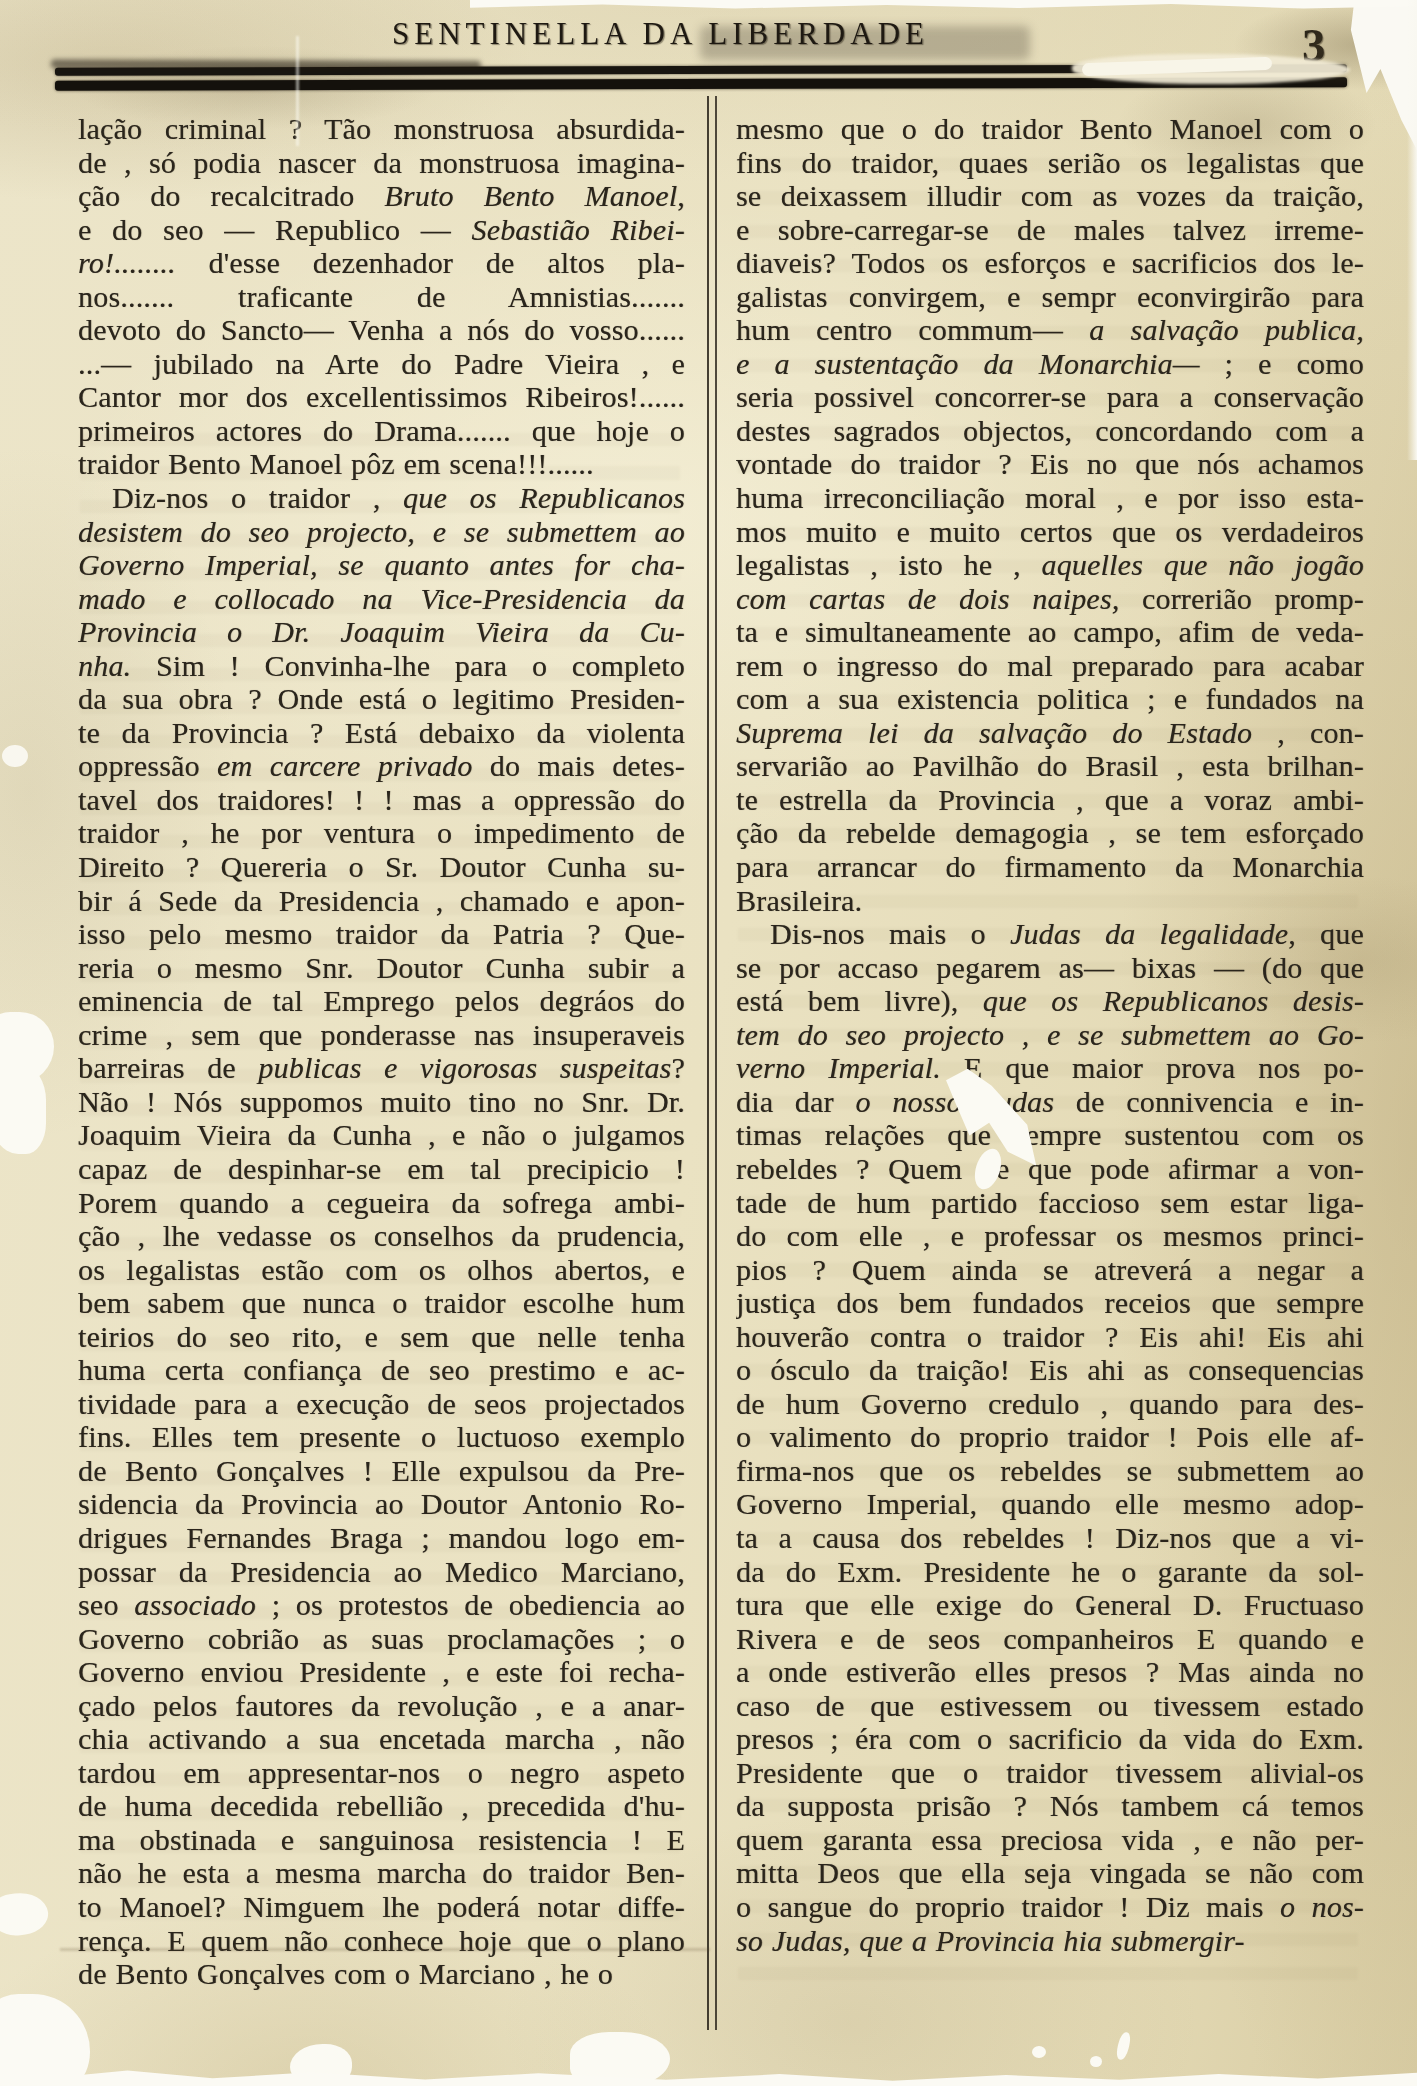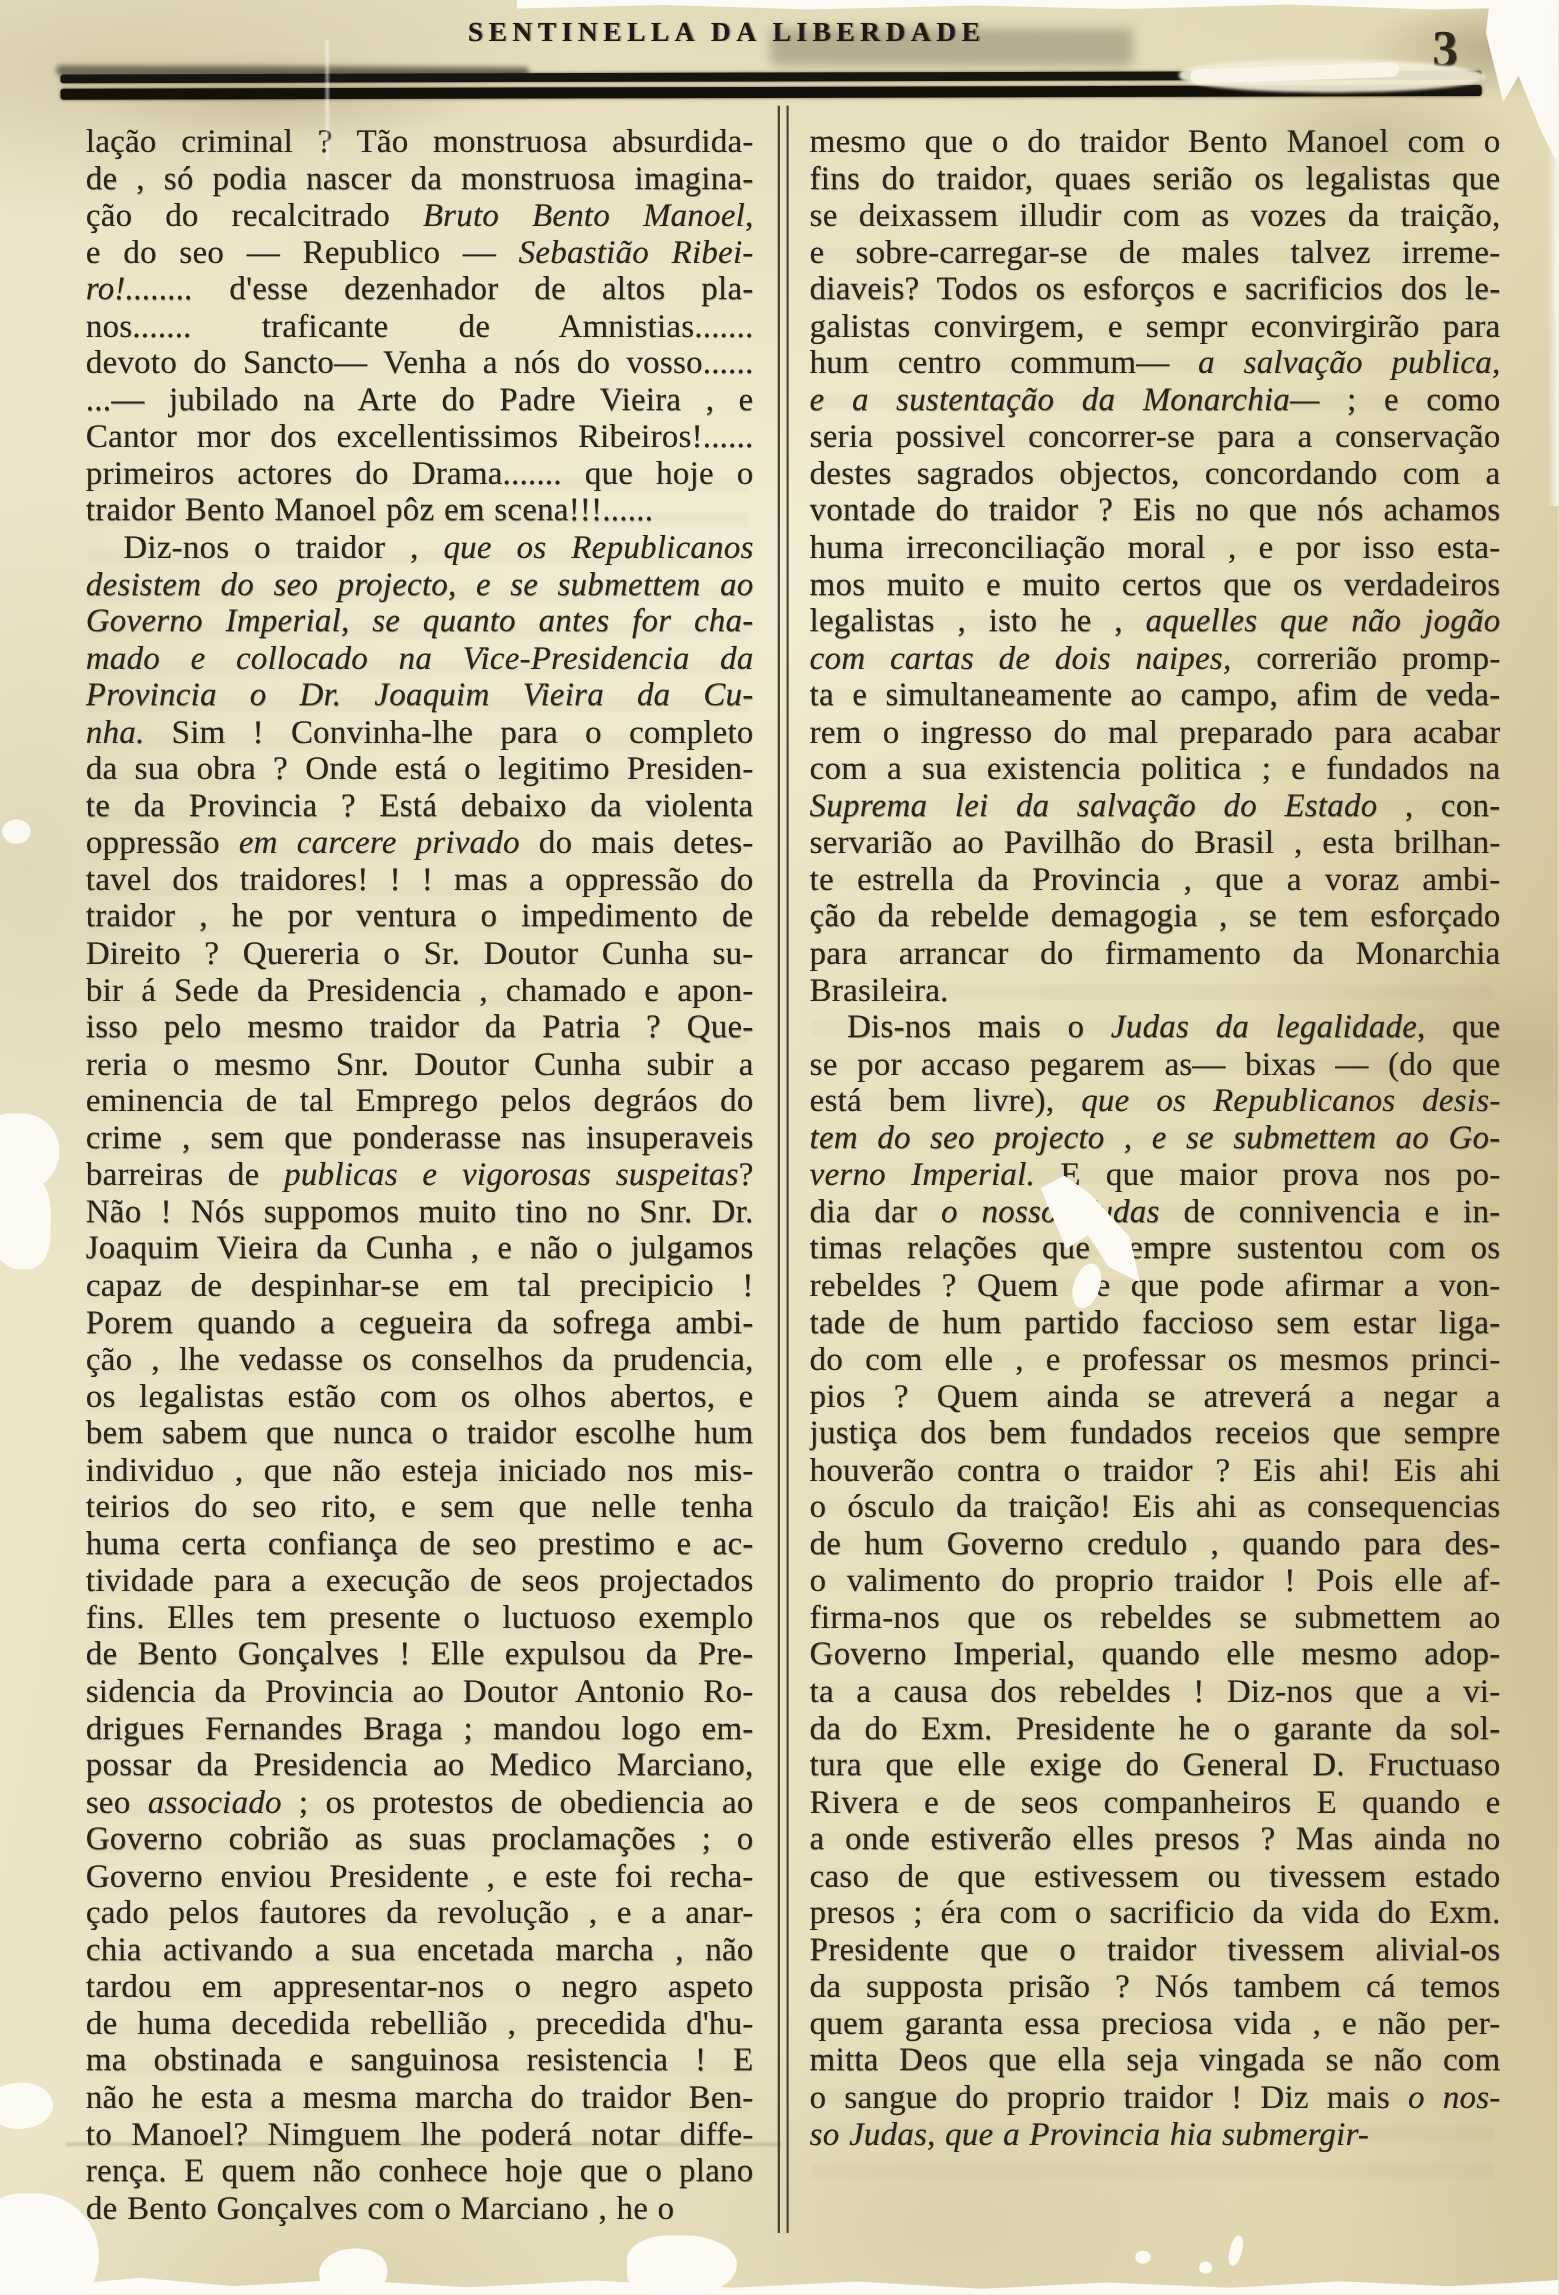--- a/index.html
+++ b/index.html
@@ -28,21 +28,21 @@
   }
   
   .ghost{position:absolute;z-index:1;pointer-events:none;opacity:.55;filter:blur(1.2px);
     background:repeating-linear-gradient(0deg, rgba(112,98,62,.075) 0 13px, transparent 13px 33.5px);}
   .ghost.gl{left:80px;top:420px;width:600px;height:1500px;}
   .ghost.gr{left:738px;top:150px;width:620px;height:1830px;}
 
   
   .masthead-wrap{position:absolute;left:0;top:16px;width:1417px;text-align:center;z-index:2;}
   .masthead{display:inline-block;position:relative;left:-48px;
-    font-weight:bold;font-size:25px;letter-spacing:5px;color:#1e1912;
+    font-weight:normal;font-size:31px;letter-spacing:5px;color:#1e1912;
     text-shadow:1.2px .6px 1px rgba(35,28,15,.45);}
   .masthead-ghost{position:absolute;left:700px;top:26px;width:330px;height:34px;z-index:1;
     background:rgba(48,40,26,.26);filter:blur(5px);border-radius:6px;}
   .pageno{position:absolute;left:1302px;top:18px;z-index:2;
     font-weight:bold;font-size:47px;color:#1c1810;text-shadow:1px 1px 1px rgba(35,28,15,.5);}
   .rules{position:absolute;left:55px;top:66px;width:1292px;z-index:2;transform:rotate(-.15deg);}
   .rules .r1{height:8px;background:#181510;border-radius:3px;box-shadow:0 0 3px rgba(25,18,8,.65);}
   .rules .r2{height:10px;margin-top:5px;background:#14110c;border-radius:3px;box-shadow:0 0 3px rgba(25,18,8,.7);}
   .rules::before{content:"";position:absolute;left:-4px;top:-7px;width:430px;height:9px;
     background:rgba(28,22,12,.55);filter:blur(2.5px);transform:rotate(.35deg);border-radius:4px;}
@@ -149,21 +149,20 @@
       <div class="line"><span>eminencia de tal Emprego pelos degráos do</span></div>
       <div class="line"><span>crime , sem que ponderasse nas insuperaveis</span></div>
       <div class="line"><span>barreiras de </span><span class="it">publicas e vigorosas suspeitas</span><span>?</span></div>
       <div class="line"><span>Não ! Nós suppomos muito tino no Snr. Dr.</span></div>
       <div class="line"><span>Joaquim Vieira da Cunha , e não o julgamos</span></div>
       <div class="line"><span>capaz de despinhar-se em tal precipicio !</span></div>
       <div class="line"><span>Porem quando a cegueira da sofrega ambi-</span></div>
       <div class="line"><span>ção , lhe vedasse os conselhos da prudencia,</span></div>
       <div class="line"><span>os legalistas estão com os olhos abertos, e</span></div>
       <div class="line"><span>bem sabem que nunca o traidor escolhe hum</span></div>
-      <div class="line"><span>individuo , que não esteja iniciado nos mis-</span></div>
       <div class="line"><span>teirios do seo rito, e sem que nelle tenha</span></div>
       <div class="line"><span>huma certa confiança de seo prestimo e ac-</span></div>
       <div class="line"><span>tividade para a execução de seos projectados</span></div>
       <div class="line"><span>fins. Elles tem presente o luctuoso exemplo</span></div>
       <div class="line"><span>de Bento Gonçalves ! Elle expulsou da Pre-</span></div>
       <div class="line"><span>sidencia da Provincia ao Doutor Antonio Ro-</span></div>
       <div class="line"><span>drigues Fernandes Braga ; mandou logo em-</span></div>
       <div class="line"><span>possar da Presidencia ao Medico Marciano,</span></div>
       <div class="line"><span>seo </span><span class="it">associado</span><span> ; os protestos de obediencia ao</span></div>
       <div class="line"><span>Governo cobrião as suas proclamações ; o</span></div>

